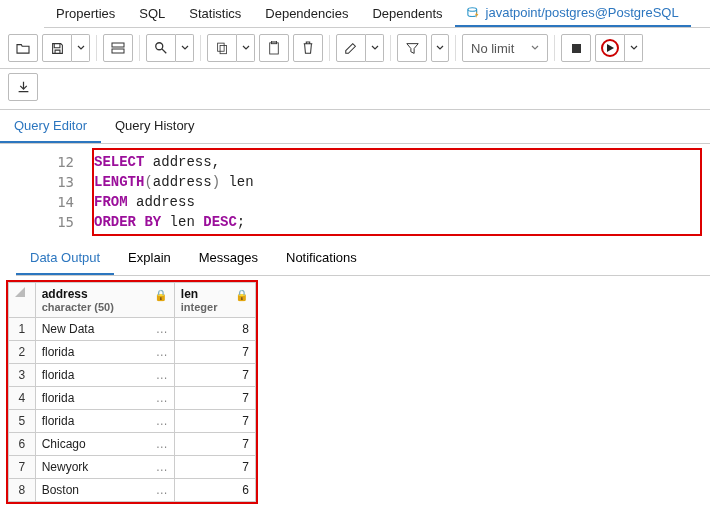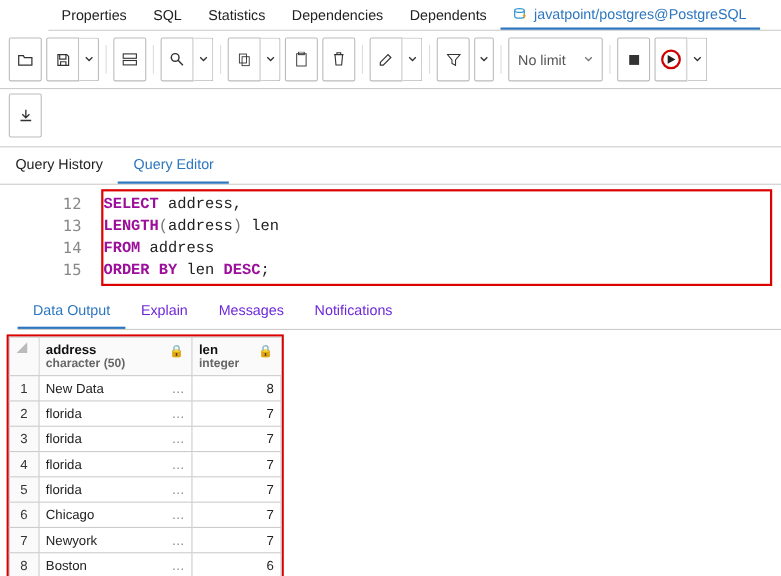--- a/index.html
+++ b/index.html
@@ -2,42 +2,42 @@
 <html><head>
 <meta charset="utf-8">
 <style>
 * { box-sizing: border-box; margin: 0; padding: 0; }
 body { font-family: -apple-system, BlinkMacSystemFont, "Segoe UI", Arial, sans-serif; font-size: 13px; background: #fff; color: #222; width: 710px; }
 .tab-strip { display: flex; border-bottom: 1px solid #ccc; height: 28px; align-items: stretch; margin-left: 44px; }
 .tab-strip .tab { padding: 5px 12px; color: #222; cursor: pointer; display: flex; align-items: center; gap: 5px; }
 .tab-strip .tab.active { border-bottom: 2px solid #2c76bf; color: #2c76bf; }
 .tab-strip .tab .db-icon { color: #3399cc; }
 .toolbar { display: flex; align-items: center; padding: 6px 8px; border-bottom: 1px solid #ccc; gap: 4px; flex-wrap: wrap; }
-.btn { border: 1px solid #bbb; background: #fff; border-radius: 2px; height: 40px; min-width: 30px; display: inline-flex; align-items: center; justify-content: center; cursor: pointer; color: #333; }
+.btn { border: 1px solid #bbb; background: #fff; border-radius: 2px; height: 28px; min-width: 30px; display: inline-flex; align-items: center; justify-content: center; cursor: pointer; color: #333; }
 .btn.narrow { min-width: 18px; border-left: none; border-top-left-radius:0; border-bottom-left-radius:0;}
 .btn.attached-r { border-top-right-radius:0; border-bottom-right-radius:0;}
 .btn-group { display:inline-flex; }
 .sep { width:1px; background:#ddd; height:26px; margin:0 2px;}
 .nolimit { width:86px; justify-content: space-between; padding: 0 8px; color:#555;}
 .execute-circle { border:2px solid #c00; border-radius:50%; width:18px; height:18px; display:flex; align-items:center; justify-content:center;}
 .toolbar-row2 { padding: 4px 8px 8px; border-bottom:1px solid #ccc;}
 .sub-tabs { display:flex; border-bottom:1px solid #ccc;}
 .sub-tab { padding:8px 14px; cursor:pointer; color:#222;}
 .sub-tab.active { color:#2c76bf; border-bottom:2px solid #2c76bf;}
 .editor-wrap { border:2px solid #d00; margin:4px 8px 6px 50px; padding:2px 6px 2px 0; position:relative;}
 .editor { font-family: "Consolas","Courier New",monospace; font-size:14px; }
 .gutter { width:34px; text-align:right; color:#888; padding-right:10px; position:absolute; left:-44px; font-family:"Consolas",monospace;}
 .line { white-space:pre;}
 .g-row { height:20px; line-height:20px;}
 .kw { color:#9b0f9b; font-weight:bold;}
 .fn { color:#9b0f9b; font-weight:bold;}
 .paren { color:#777;}
 .ident { color:#222;}
 .result-tabs { display:flex; border-bottom:1px solid #ccc;margin-left:16px;}
-.result-tab { padding:8px 14px; cursor:pointer; color:#6d28d9;}
+.result-tab { padding:8px 14px; cursor:pointer; color:#000000;}
 .result-tab.active { color:#2c76bf; border-bottom:2px solid #2c76bf;}
 .grid-wrap { border:2px solid #d00; margin:4px 6px; width:252px;}
 .grid { border-collapse:collapse; width:100%; font-size:12px;}
 .grid th, .grid td { border:1px solid #ccc; padding:4px 6px; text-align:left;}
 .grid .rownum { width:22px; text-align:center; background:#fafafa; color:#333;}
 .grid thead th { background:#fafafa; vertical-align:top; position:relative;}
 .col-head .name { font-weight:bold; color:#111;}
 .col-head .type { color:#666; font-size:11px;}
 .lock { position:absolute; right:6px; top:6px; color:#666; font-size:11px;}
 .ellips { text-align:right; color:#888;}
@@ -194,22 +194,22 @@
 
 <div class="toolbar-row2">
   <div class="btn">
       <svg width="13" height="13" viewBox="0 0 16 16">
         <path d="M8 1v9M4 6l4 4 4-4M2 13h12" fill="none" stroke="#333" stroke-width="1.5"></path>
       </svg>
     </div>
 </div>
 
 <div class="sub-tabs">
+  <div class="sub-tab active"><span>Query Editor</span></div>
   <div class="sub-tab"><span>Query History</span></div>
-  <div class="sub-tab active"><span>Query Editor</span></div>
 </div>
 
 <div style="position:relative;padding-left:42px;">
   <div class="editor-wrap">
     <div class="editor" id="editor-lines">
         <div class="g-row"><span class="gutter g-row">12</span><span class="line"><span class="kw">SELECT</span><span class="ident"> address,</span></span></div>
         <div class="g-row"><span class="gutter g-row">13</span><span class="line"><span class="fn">LENGTH</span><span class="paren">(</span><span class="ident">address</span><span class="paren">)</span><span class="ident"> len</span></span></div>
         <div class="g-row"><span class="gutter g-row">14</span><span class="line"><span class="kw">FROM</span><span class="ident"> address</span></span></div>
         <div class="g-row"><span class="gutter g-row">15</span><span class="line"><span class="kw">ORDER BY</span><span class="ident"> len </span><span class="kw">DESC</span><span class="ident">;</span></span></div>
       </div>

